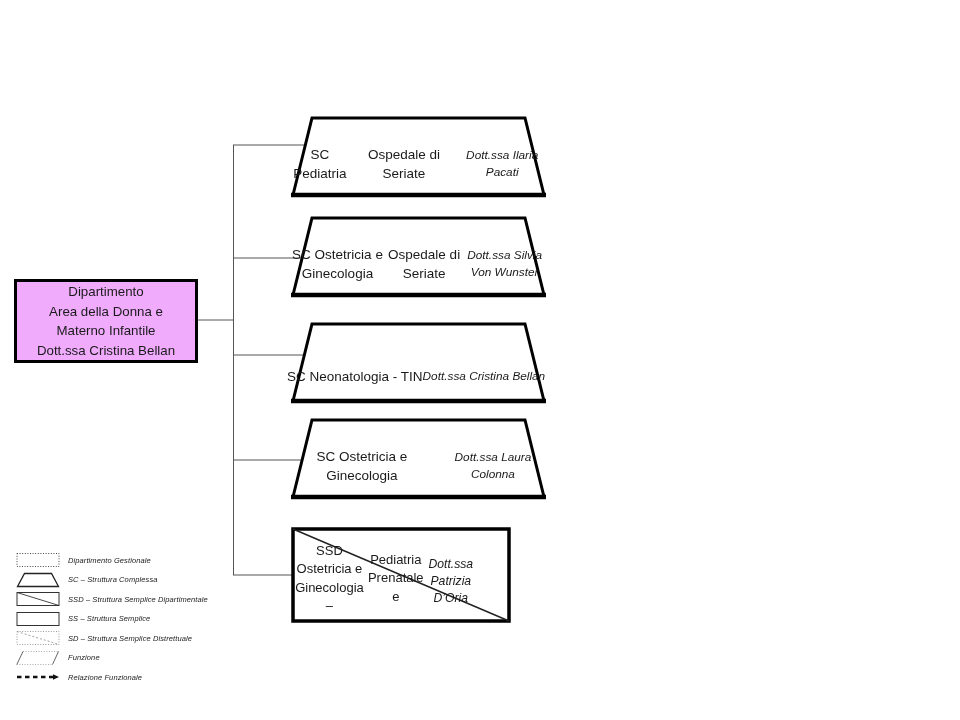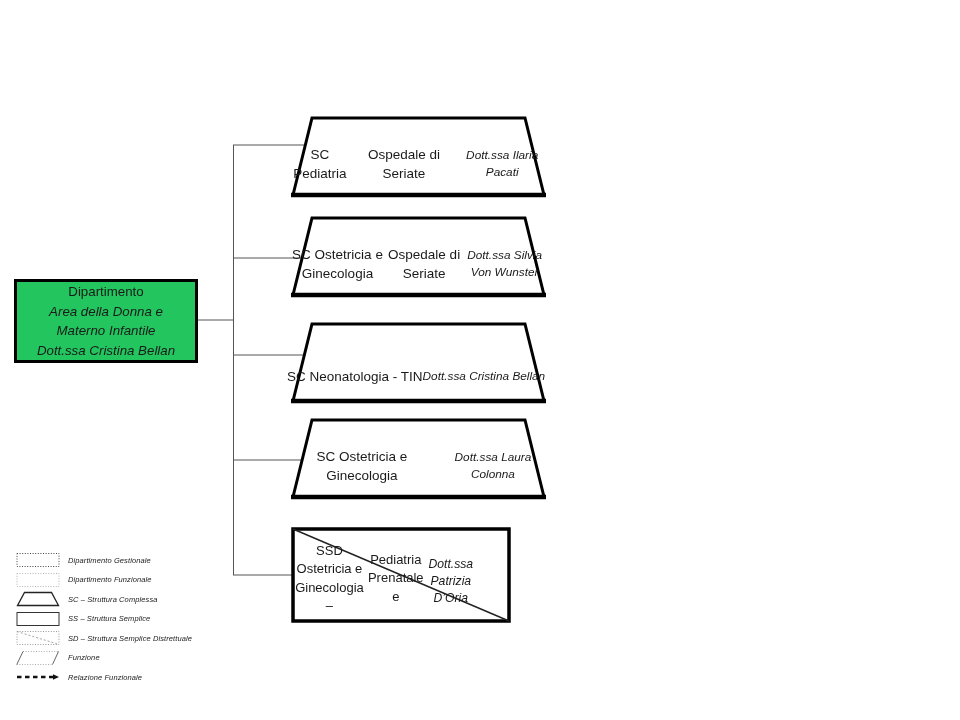--- a/index.html
+++ b/index.html
@@ -41,30 +41,30 @@
     font-size: 11.8px;
     line-height: 17px;
     text-align: center;
   }
   
   .dept-box {
     left: 14px; top: 279px;
     width: 184px; height: 84px;
     box-sizing: border-box;
     border: 3px solid #000;
-    background: #22c55e;
+    background: #f0abfc;
     display: flex;
     flex-direction: column;
     justify-content: center;
     align-items: center;
     text-align: center;
     font-size: 13.3px;
     line-height: 19.5px;
   }
-  .dept-box .it { font-style: italic; }
+  .dept-box .it { }
   
   .trap { width: 262px; height: 86px; }
   .trap .txt { padding-top: 13px; box-sizing: border-box; }
   .trap.center2 .txt { padding-top: 26px; }
   
   .ssd { left: 291px; top: 527px; width: 187px; height: 96px; }
   .ssd .txt {
     padding-top: 7px;
     box-sizing: border-box;
     font-size: 13px;
@@ -177,34 +177,35 @@
 
   <div class="legend">
 
     <div class="legend-row">
       <svg class="sym" viewBox="0 0 44 16">
         <rect x="1" y="1.5" width="42" height="13" fill="none" stroke="#444" stroke-width="1" stroke-dasharray="1,1.6"></rect>
       </svg>
       <span class="lbl">Dipartimento Gestionale</span>
     </div>
 
-    <div class="legend-row">
-      <svg class="sym" viewBox="0 0 44 16">
-        <rect x="1" y="1.5" width="42" height="13" fill="none" stroke="#b5b5b5" stroke-width="1" stroke-dasharray="1,1.6"></rect>
-      </svg>
-      <span class="lbl">Dipartimento Funzionale</span>
-    </div>
 
     <div class="legend-row">
       <svg class="sym" viewBox="0 0 44 16">
         <polygon points="1.5,14.5 8.5,1.5 35.5,1.5 42.5,14.5" fill="none" stroke="#222" stroke-width="1.3"></polygon>
       </svg>
       <span class="lbl">SC – Struttura Complessa</span>
     </div>
 
+    <div class="legend-row">
+      <svg class="sym" viewBox="0 0 44 16">
+        <rect x="1" y="1.5" width="42" height="13" fill="none" stroke="#333" stroke-width="1"></rect>
+        <line x1="1" y1="1.5" x2="43" y2="14.5" stroke="#333" stroke-width="0.9"></line>
+      </svg>
+      <span class="lbl">SSD – Struttura Semplice Dipartimentale</span>
+    </div>
 
     <div class="legend-row">
       <svg class="sym" viewBox="0 0 44 16">
         <rect x="1" y="1.5" width="42" height="13" fill="none" stroke="#333" stroke-width="1"></rect>
       </svg>
       <span class="lbl">SS – Struttura Semplice</span>
     </div>
 
     <div class="legend-row">
       <svg class="sym" viewBox="0 0 44 16">

